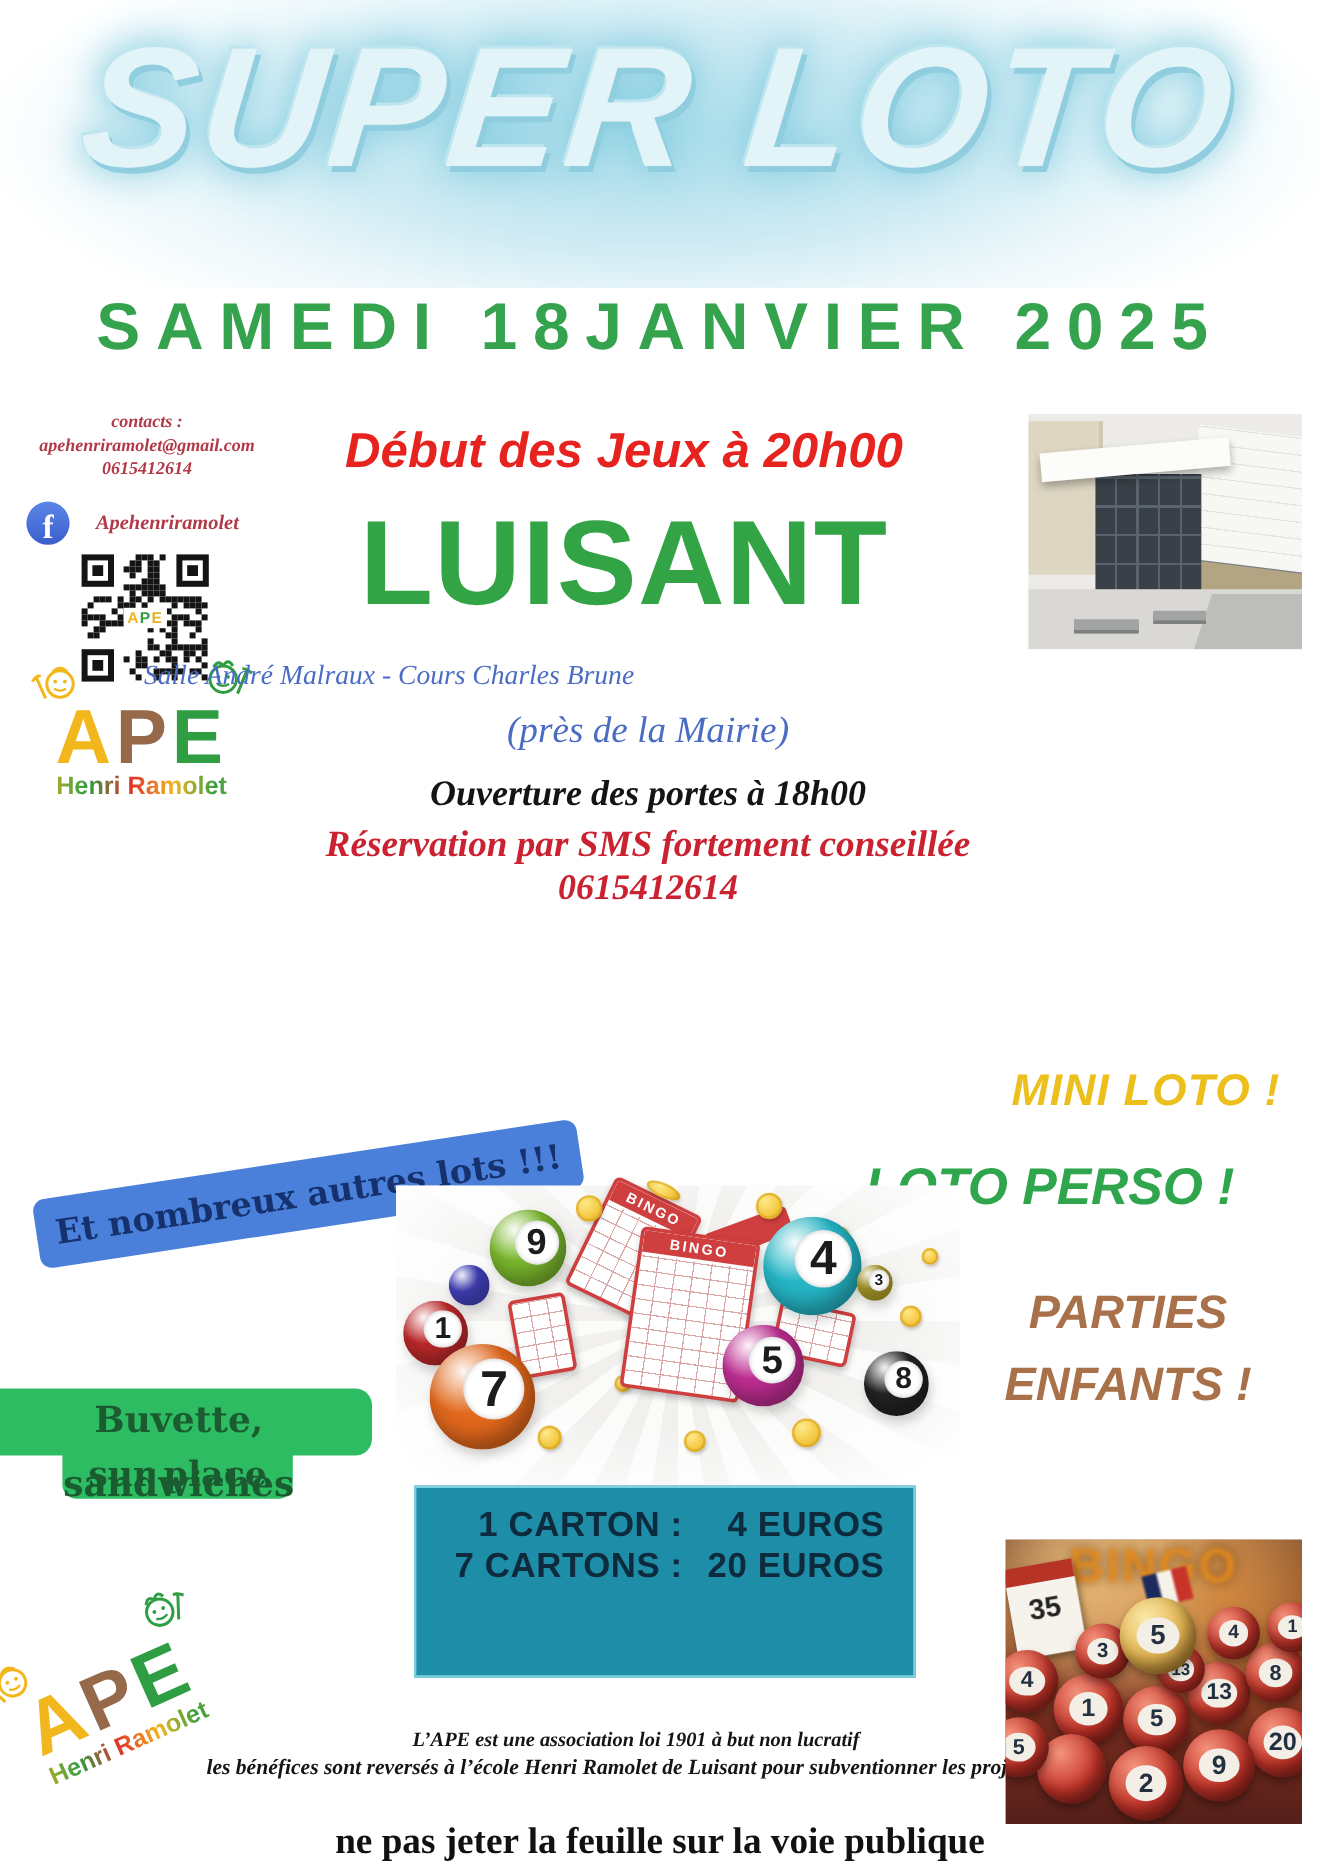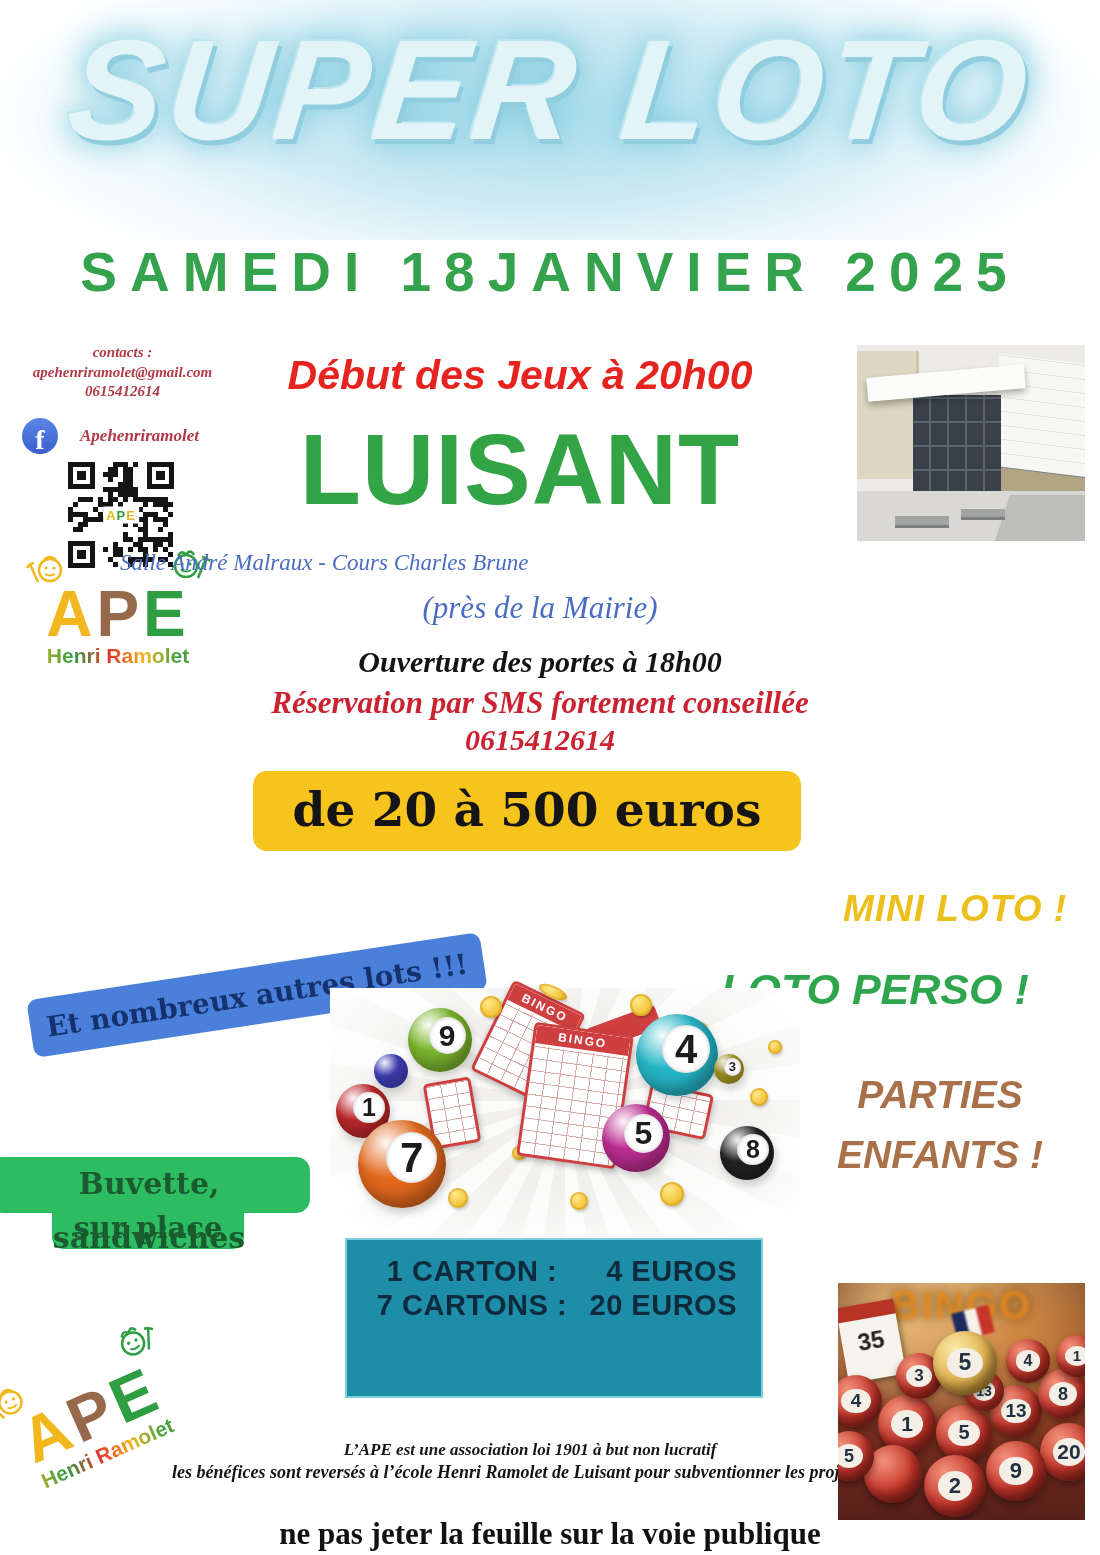--- a/index.html
+++ b/index.html
@@ -160,21 +160,21 @@
   .buvette { position:absolute; left:-12px; top:1157px; }
   .buvette .row1 { width:322px; height:56px; background:#2ebc63; border-radius:14px; text-align:center;
     font-family:"DejaVu Serif", serif; font-weight:bold; font-size:30px; color:#1a5c30; line-height:1.8; }
   .buvette .row2 { width:192px; height:42px; background:#2ebc63; border-radius:0 0 12px 12px; margin:-6px 0 0 64px;
     text-align:center; font-family:"DejaVu Serif", serif; font-weight:bold; font-size:29px; color:#1a5c30; line-height:1.45; }
 
   
   .prices { position:absolute; left:345px; top:1238px; width:418px; height:160px;
     background:#1e8da8; border:2px solid #7dcede; padding:14px 24px 10px 28px; }
   .price-row { display:flex; font-weight:900; font-size:29px; color:#0e2a3d; line-height:34px; letter-spacing:0.5px; }
-  .price-label { flex:1; text-align:center; }
+  .price-label { flex:1; text-align:right; }
   .price-value { width:168px; text-align:right; }
 
   
   .asso1 { position:absolute; left:0; top:1440px; width:1060px; text-align:center;
     font-family:"Liberation Serif", serif; font-style:italic; font-weight:bold; font-size:17px; color:#141414; }
   .asso2 { position:absolute; left:172px; top:1462px; width:668px; overflow:hidden; white-space:nowrap;
     font-family:"Liberation Serif", serif; font-style:italic; font-weight:bold; font-size:18px; color:#141414; }
   .no-litter { position:absolute; left:0; top:1516px; width:1100px; text-align:center;
     font-family:"Liberation Serif", serif; font-weight:bold; font-size:31px; color:#111; }
 
@@ -412,21 +412,20 @@
     <div class="bench bench2"></div>
   </div>
 
   <div class="venue1">Salle André Malraux - Cours Charles Brune</div>
   <div class="venue2">(près de la Mairie)</div>
   <div class="doors">Ouverture des portes à 18h00</div>
   <div class="resa">Réservation par SMS fortement conseillée</div>
   <div class="resa-phone">0615412614</div>
 
   <div class="special">
-    <div class="row2">de 20 à 500 euros</div>
   </div>
 
   <div class="mini-loto">MINI LOTO !</div>
   <div class="loto-perso">LOTO PERSO !</div>
   <div class="parties">
     <div>PARTIES</div>
     <div>ENFANTS !</div>
   </div>
 
   <div class="blue-banner">Et nombreux autres lots !!!</div>

